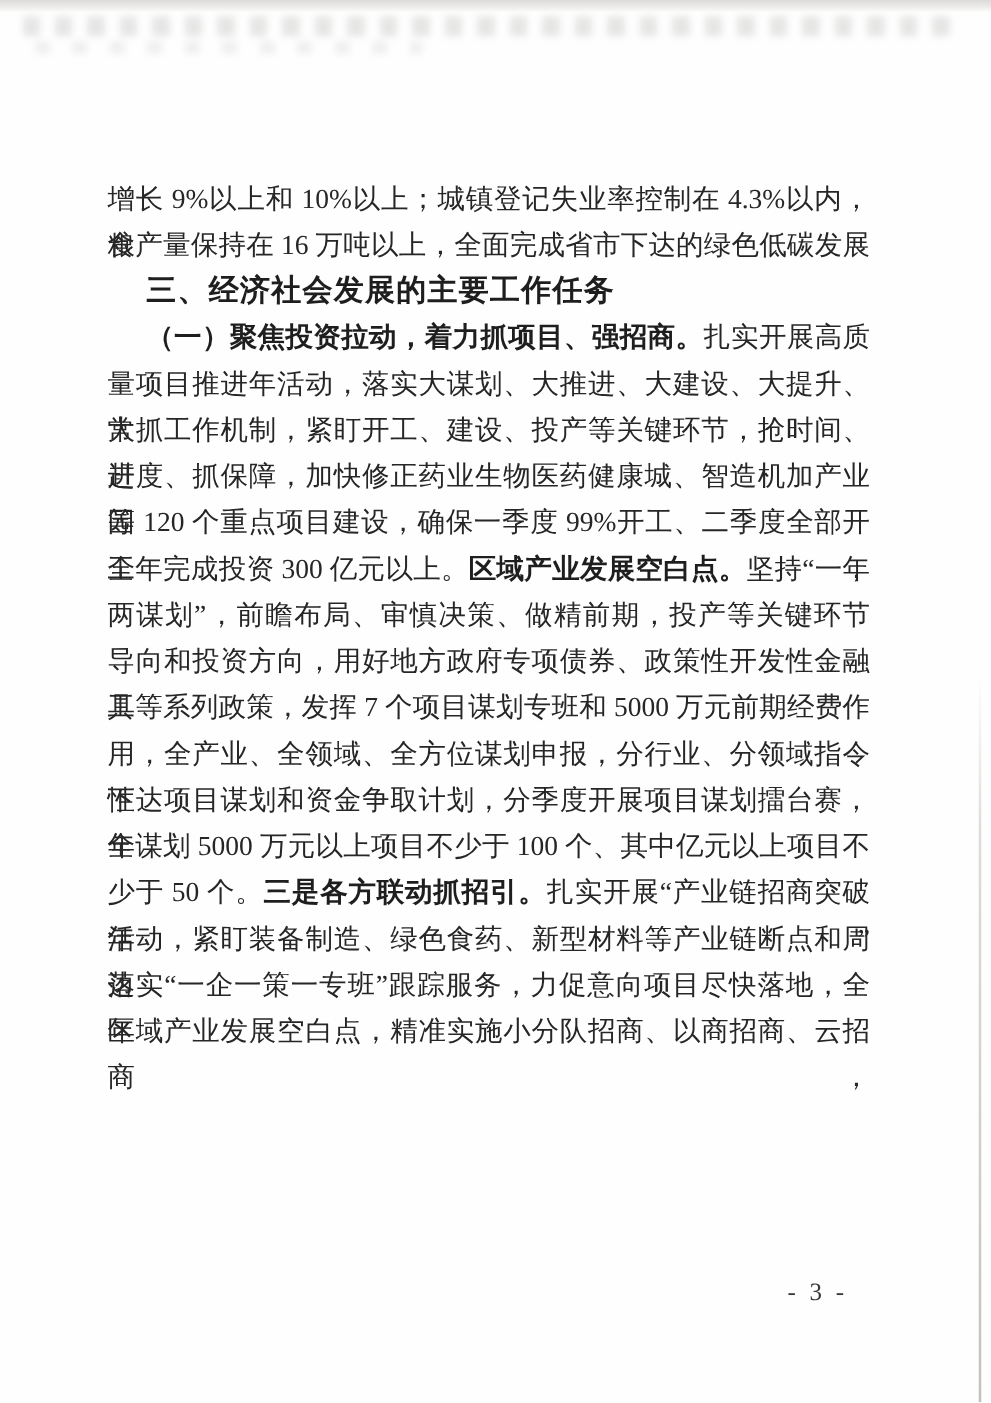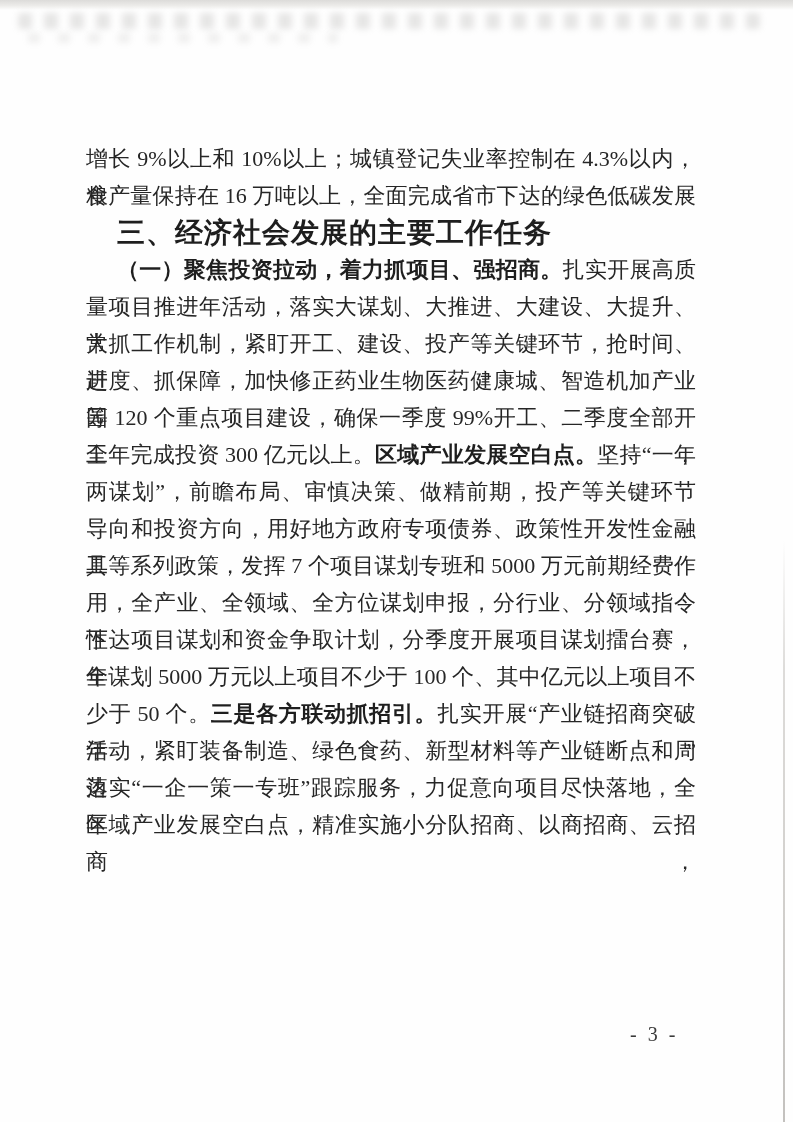--- a/index.html
+++ b/index.html
@@ -40,21 +40,21 @@
   .line {
     height:37px;
     text-align:justify;
     text-align-last:justify;
     text-justify:inter-character;
   }
   .line.nojust { text-align:left; text-align-last:left; }
   .line.indent { text-indent:31px; }
   .line.heading {
     font-weight:700;
-    font-size:28px;
+    font-size:24px;
     font-family:"Liberation Sans","DejaVu Sans",sans-serif;
     letter-spacing:1px;
     color:#1f1f1f;
   }
   .seg { font-weight:400; }
   .seg.bold { font-weight:700; color:#1e1e1e; }
   .page-num {
     position:absolute; left:630px; top:1023px;
     font-size:20px; letter-spacing:3px; color:#3a3a3a;
     font-family:"Liberation Serif","DejaVu Serif",serif;

